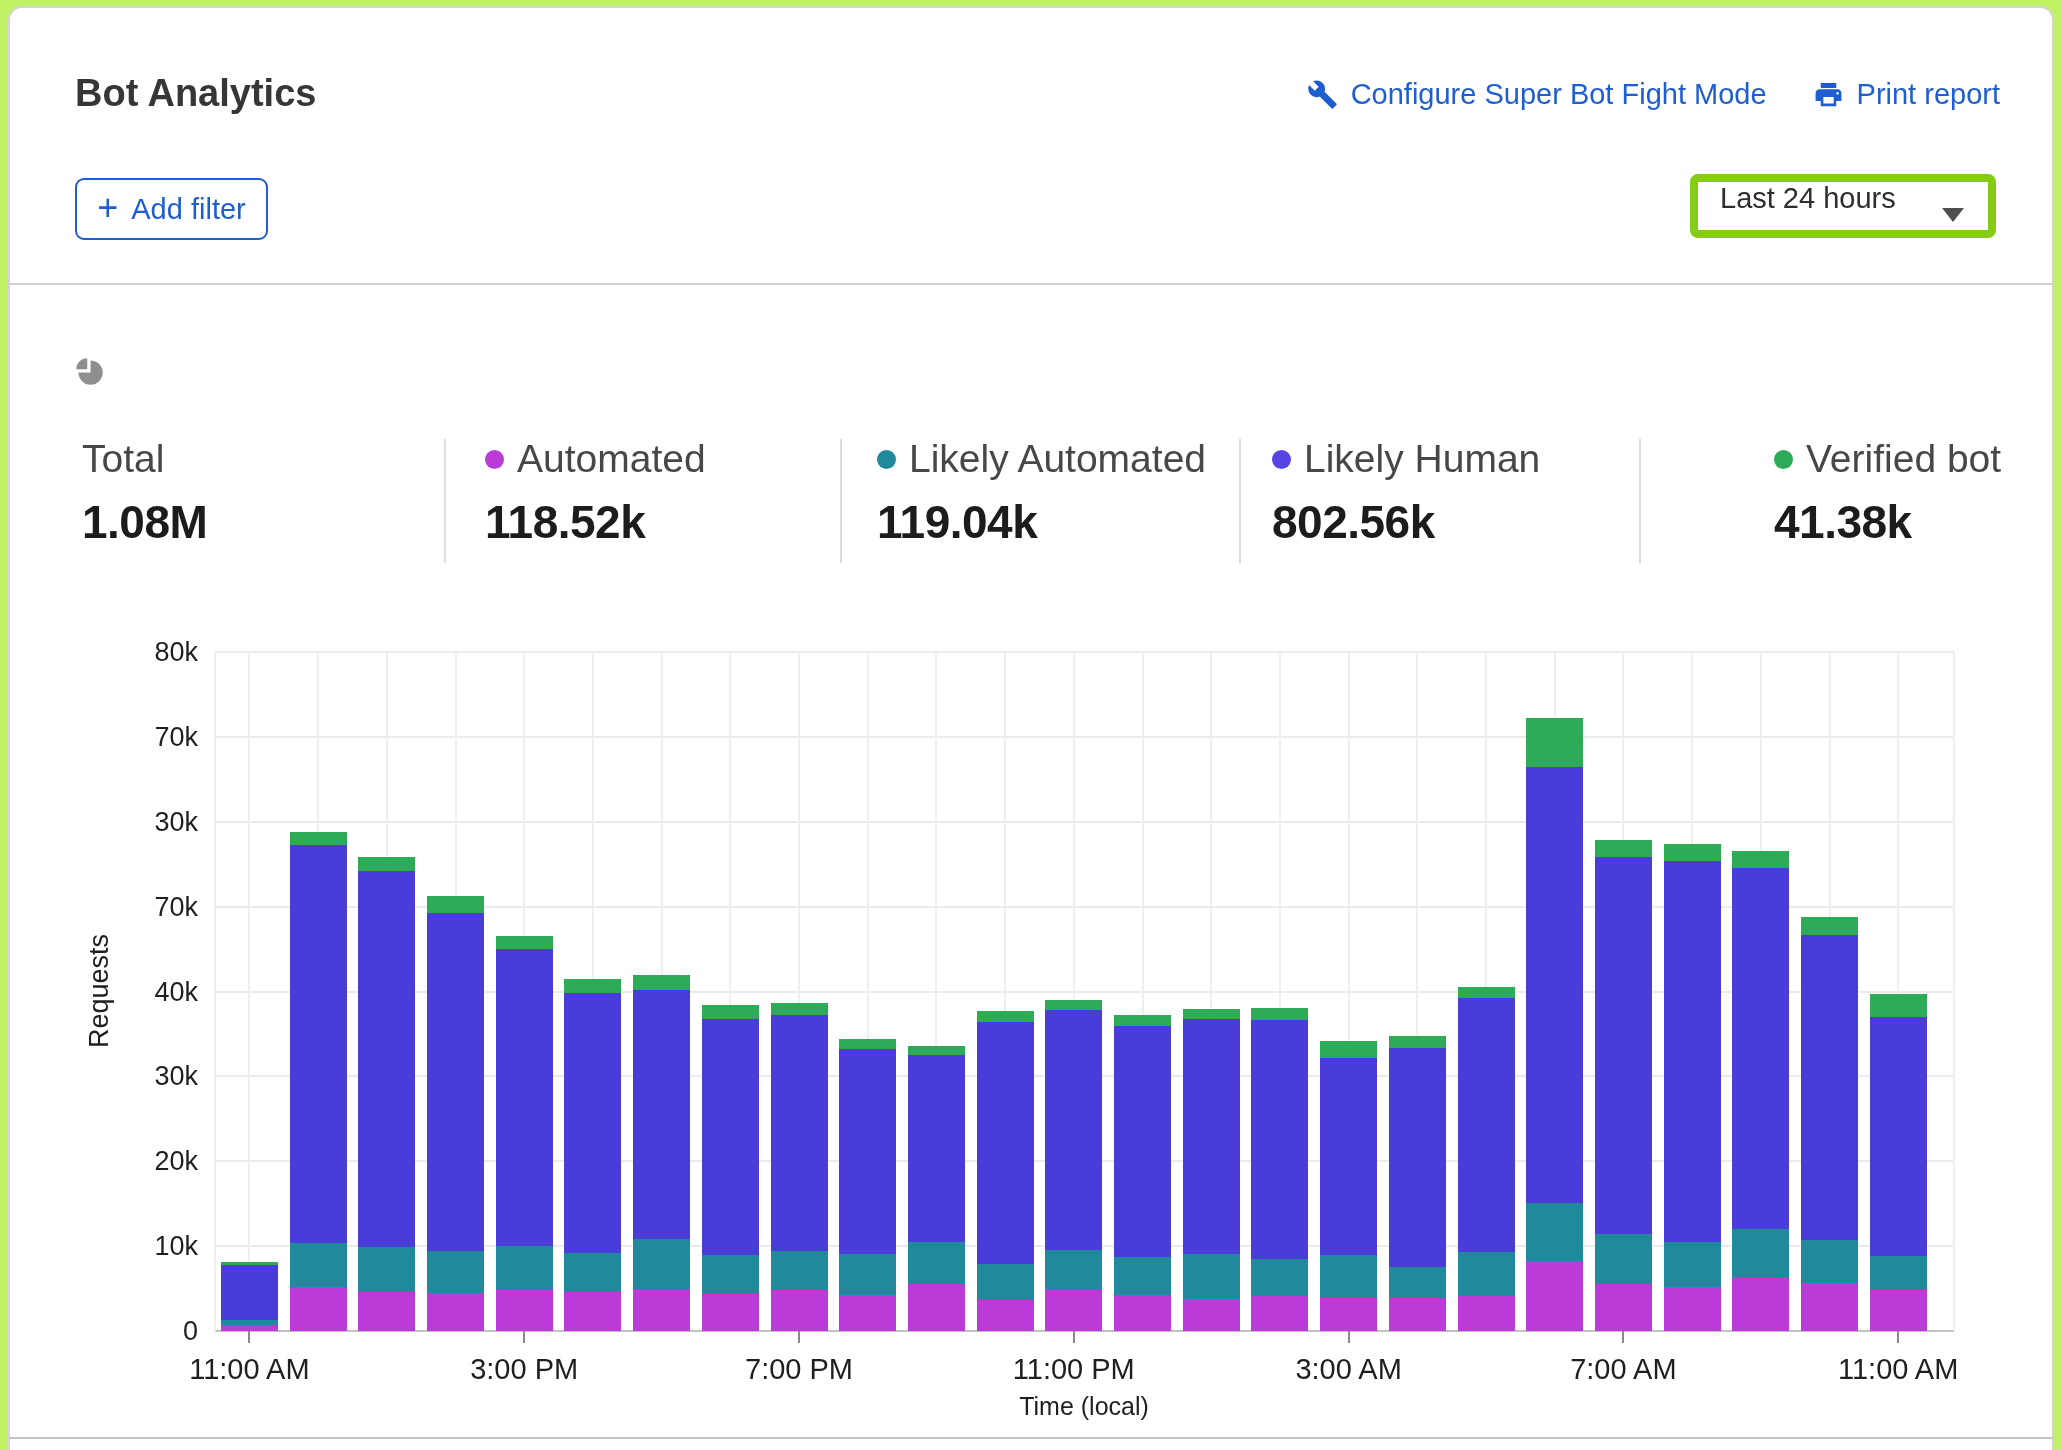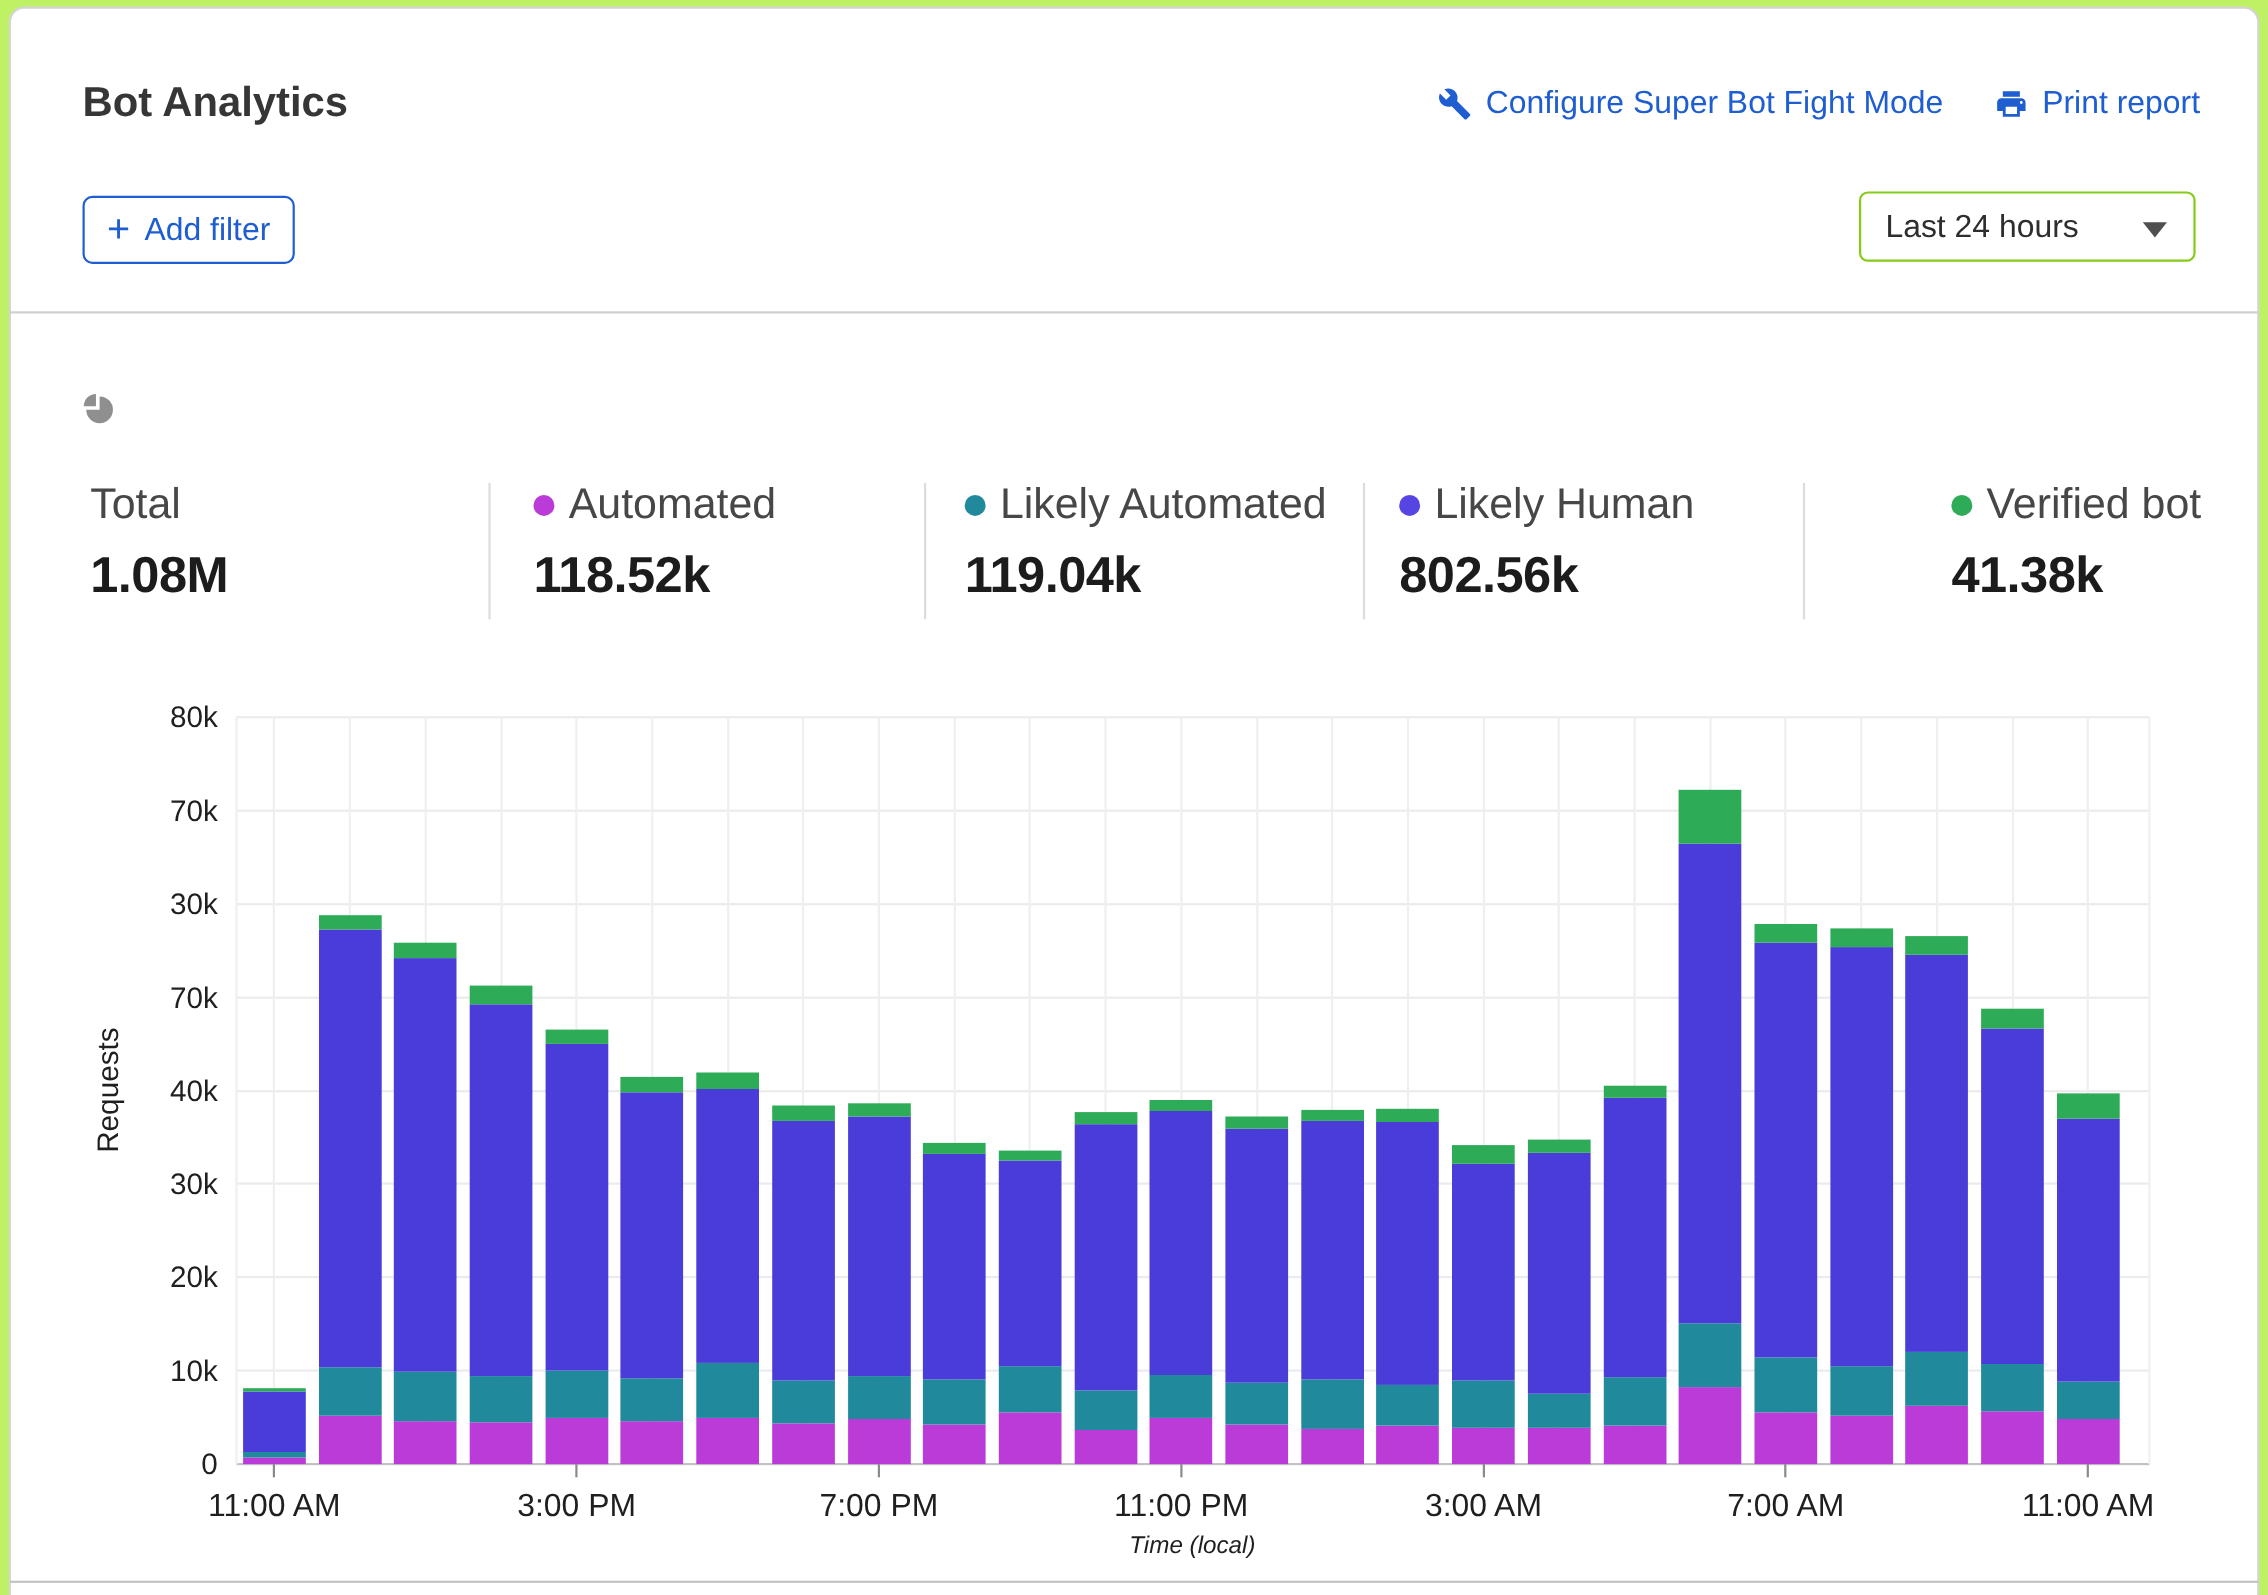--- a/index.html
+++ b/index.html
@@ -8,22 +8,22 @@
   .card{position:absolute;left:8px;top:6px;width:2046px;height:1500px;background:#fff;
         border:2px solid #d4d4d4;border-radius:14px;box-sizing:border-box;}
   .page-title{position:absolute;left:75px;top:72px;font-size:38px;font-weight:700;color:#363636;}
   .top-links{position:absolute;top:78px;right:62px;display:flex;align-items:center;gap:46px;}
   .link{display:flex;align-items:center;gap:13px;color:#1f5ed0;font-size:29px;cursor:pointer;}
   .link svg{display:block;}
   .btn-add-filter{position:absolute;left:75px;top:178px;width:193px;height:62px;border:2.5px solid #1f5ed0;
         border-radius:9px;display:flex;align-items:center;justify-content:center;gap:13px;color:#1f5ed0;
         font-size:29px;background:#fff;box-sizing:border-box;cursor:pointer;}
   .btn-add-filter .plus{font-size:36px;font-weight:400;margin-top:-3px;}
-  .dropdown{position:absolute;left:1690px;top:174px;width:306px;height:64px;border:2px solid #84cc16;
-        border-radius:8px;background:#fff;box-sizing:border-box;display:flex;align-items:center;cursor:pointer;}
+  .dropdown{position:absolute;left:1690px;top:174px;width:306px;height:64px;border:8px solid #84cc16;
+        border-radius:8px;background:#fff;box-sizing:border-box;display:flex;cursor:pointer;}
   .dropdown .dd-text{padding-left:22px;font-size:29px;color:#2e2e2e;}
   .dropdown .chevron{position:absolute;right:24px;top:26px;width:0;height:0;
         border-left:11px solid transparent;border-right:11px solid transparent;border-top:14px solid #4f4f4f;}
   .hdivider{position:absolute;left:9px;top:283px;width:2044px;border-top:2px solid #d0d0d0;}
   .bottom-line{position:absolute;left:9px;top:1437px;width:2044px;border-top:2px solid #c3c3c3;}
   .section-title{position:absolute;left:75px;top:356px;font-size:33px;font-weight:700;color:#363636;
         display:flex;align-items:center;gap:18px;}
   .stats{position:absolute;left:0;top:437px;width:2062px;height:128px;}
   .stat-col{position:absolute;top:0;}
   .stat-label-row{display:flex;align-items:center;gap:13px;}
@@ -38,21 +38,21 @@
         font-size:27px;color:#1f1f1f;white-space:nowrap;}
   #plot{position:absolute;left:215px;top:652px;width:1739px;height:679px;}
   .hgrid{position:absolute;left:0;width:1739px;border-top:2px solid #ebebeb;}
   .hgrid.zero{border-top:2px solid #c2c2c2;}
   .vgrid{position:absolute;top:0;height:679px;border-left:2px solid #efefef;}
   .bar{position:absolute;bottom:0;}
   .seg{position:absolute;left:0;width:100%;}
   #xaxis{position:absolute;left:215px;top:1331px;width:1739px;height:110px;}
   .x-tick{position:absolute;top:0;width:2px;height:12px;background:#8a8a8a;transform:translateX(-50%);}
   .x-lab{position:absolute;top:22px;transform:translateX(-50%);font-size:29px;color:#1f1f1f;white-space:nowrap;}
-  .x-title{position:absolute;left:1084px;top:1392px;transform:translateX(-50%);font-size:22px;color:#1f1f1f;font-style:italic;}
+  .x-title{position:absolute;left:1084px;top:1392px;transform:translateX(-50%);font-size:25px;color:#1f1f1f;}
 </style>
 </head>
 <body>
 
 <div id="canvas">
   <div class="card"></div>
 
   <div class="page-title">Bot Analytics</div>
 
   <div class="top-links">

